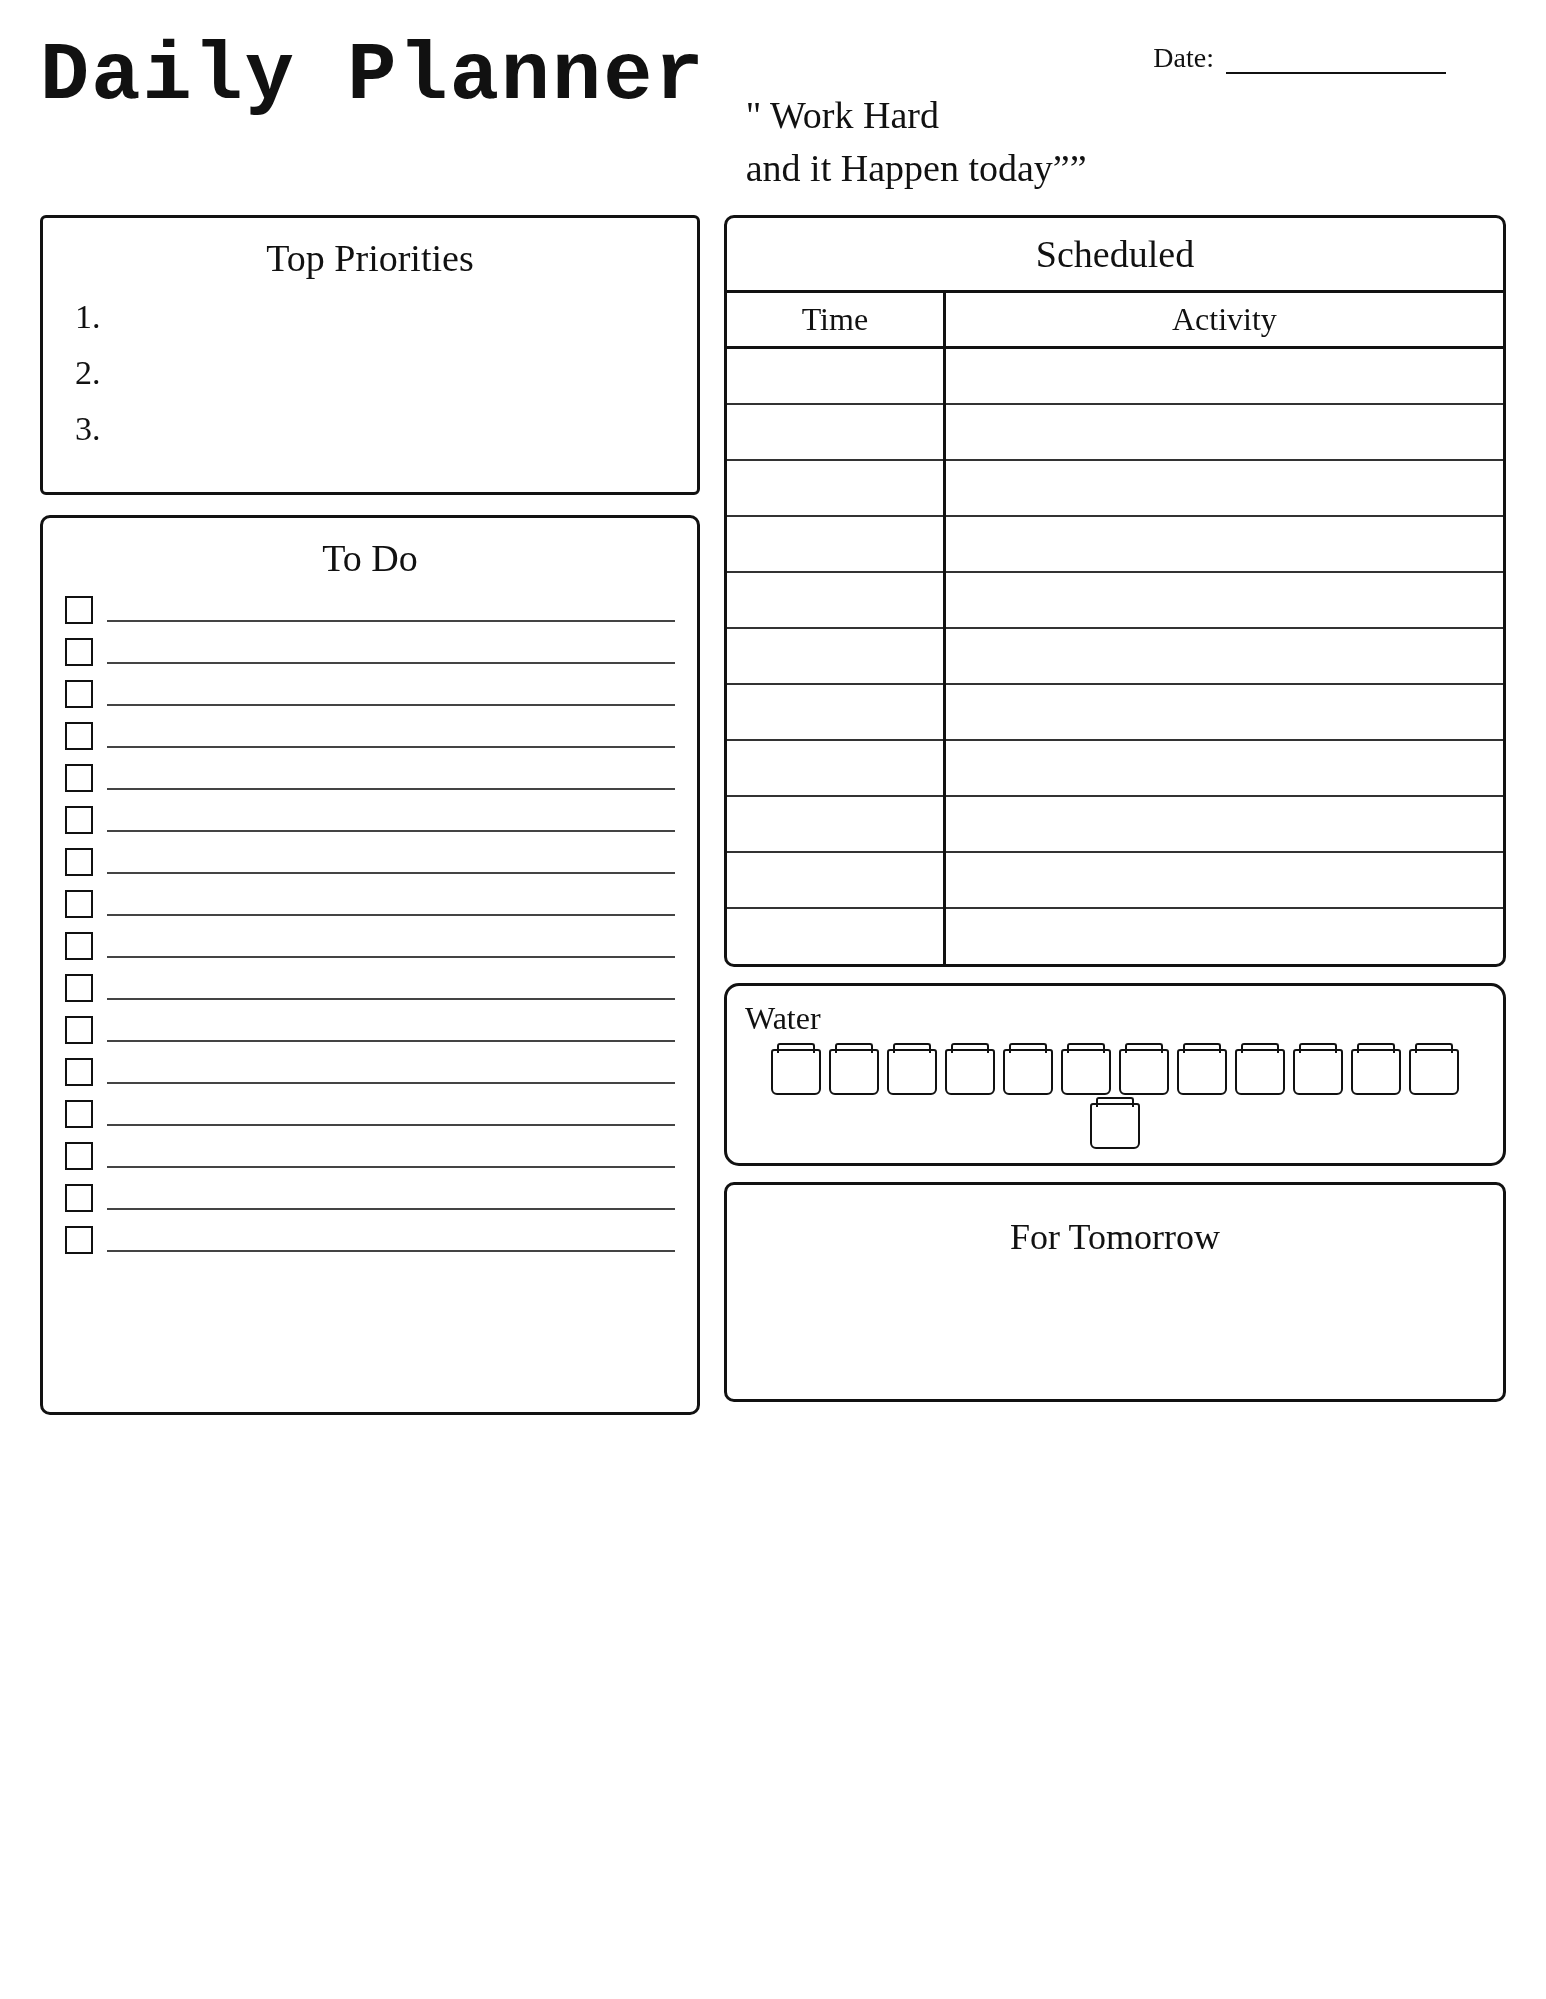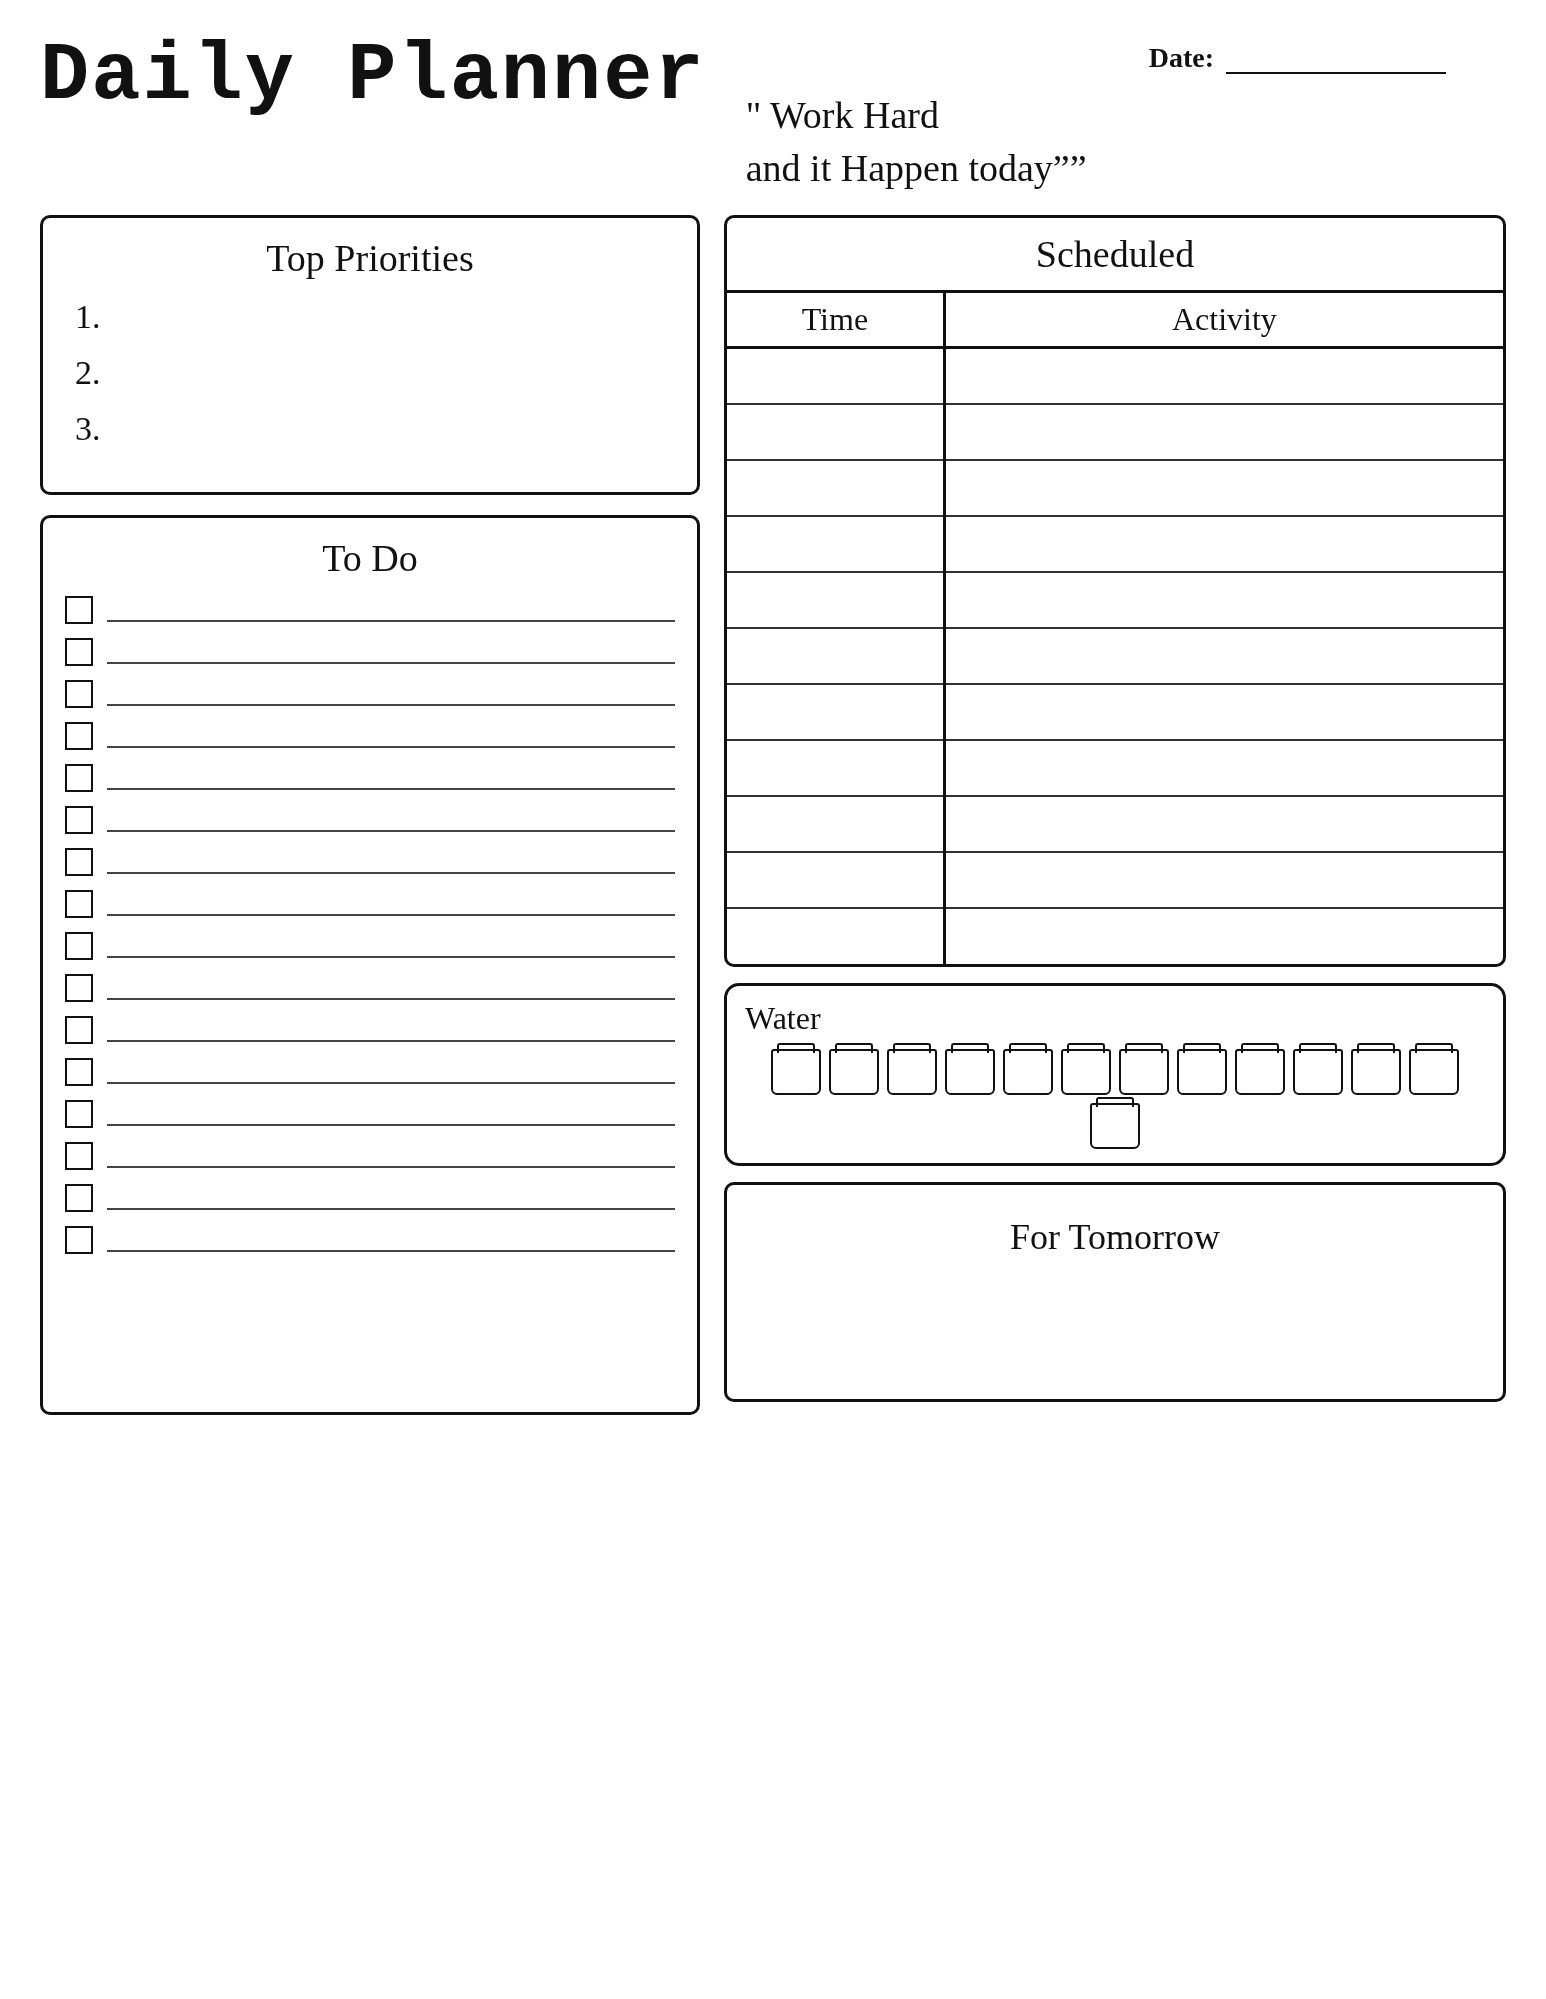--- a/index.html
+++ b/index.html
@@ -42,21 +42,21 @@
 
     .date-line {
       font-family: 'Comic Sans MS', cursive;
       font-size: 28px;
       margin-bottom: 10px;
       align-self: flex-end;
       margin-right: 60px;
     }
 
     .date-line .date-label {
-      font-weight: bold;
+      font-weight: normal;
     }
 
     .date-underline {
       display: inline-block;
       border-bottom: 2px solid #111;
       width: 220px;
       vertical-align: bottom;
       margin-left: 5px;
     }
 
@@ -98,20 +98,21 @@
     .box-title {
       font-family: 'Comic Sans MS', cursive;
       font-size: 38px;
       text-align: center;
       margin-bottom: 16px;
     }
 
     
     .priorities-box {
       min-height: 280px;
+      border-radius: 6px;
     }
 
     .priority-item {
       font-family: 'Comic Sans MS', cursive;
       font-size: 34px;
       margin: 18px 0 8px 10px;
     }
 
     
     .todo-box {

